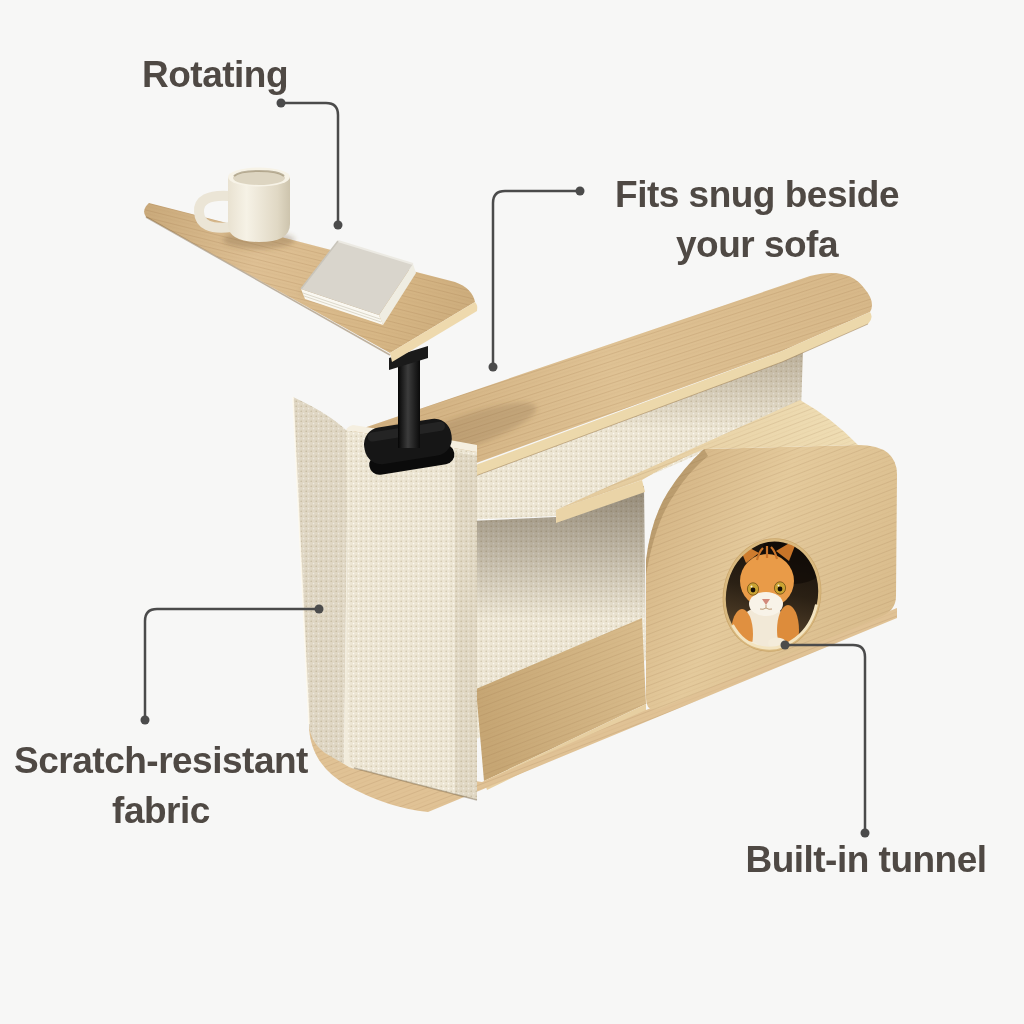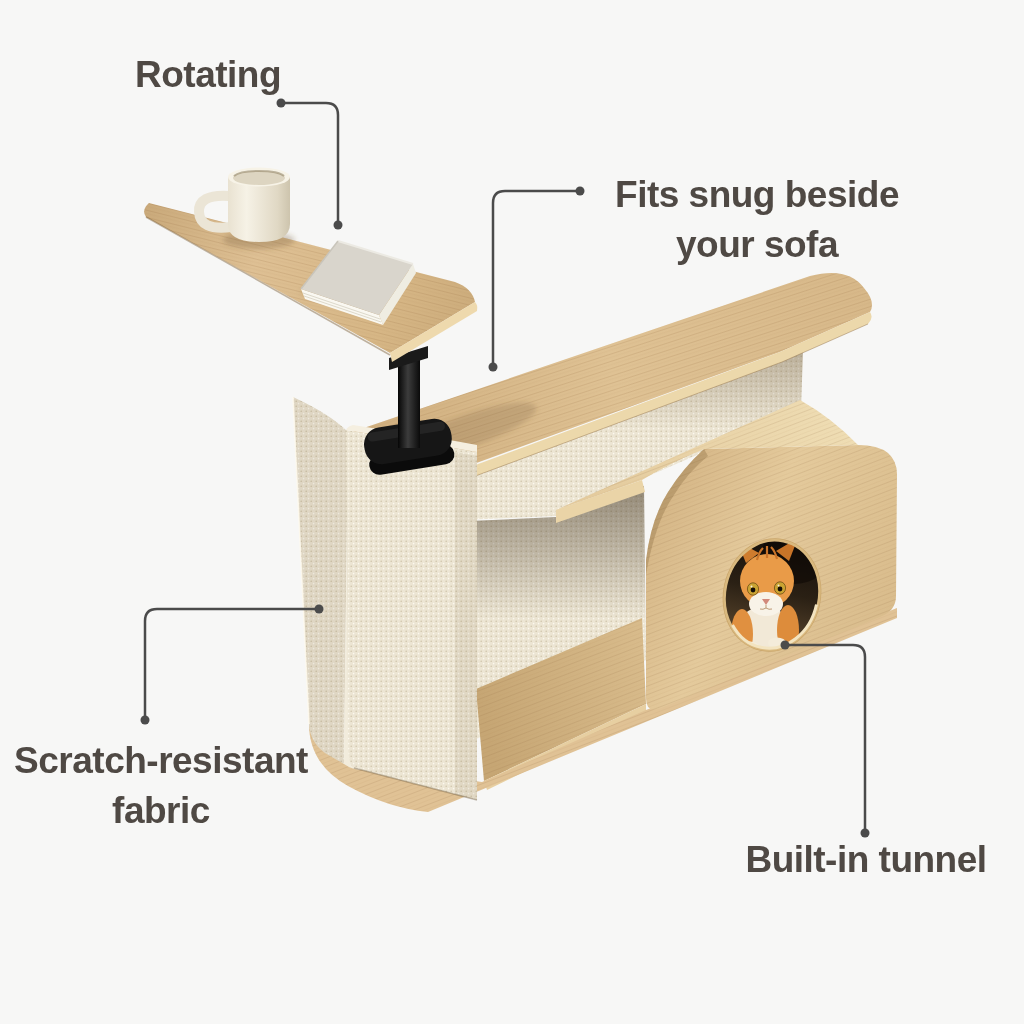--- a/index.html
+++ b/index.html
@@ -17,21 +17,21 @@
   .label{
     position:absolute;
     font-weight:700;
     font-size:37px;
     line-height:50px;
     letter-spacing:-0.5px;
     color:var(--label);
     text-align:center;
   }
   .label span{display:block;white-space:nowrap;}
-  #lbl-rotating{left:0px;top:50px;width:332px;padding-left:42px;}
+  #lbl-rotating{left:7px;top:50px;width:332px;padding-left:42px;}
   #lbl-fits{left:557px;top:170px;width:400px;}
   #lbl-scratch{left:0px;top:736px;width:322px;}
   #lbl-tunnel{left:696px;top:835px;width:340px;}
 </style>
 </head>
 <body>
 
 <div class="stage">
 
   <svg class="scene-svg" viewBox="0 0 1024 1024" aria-hidden="true">

